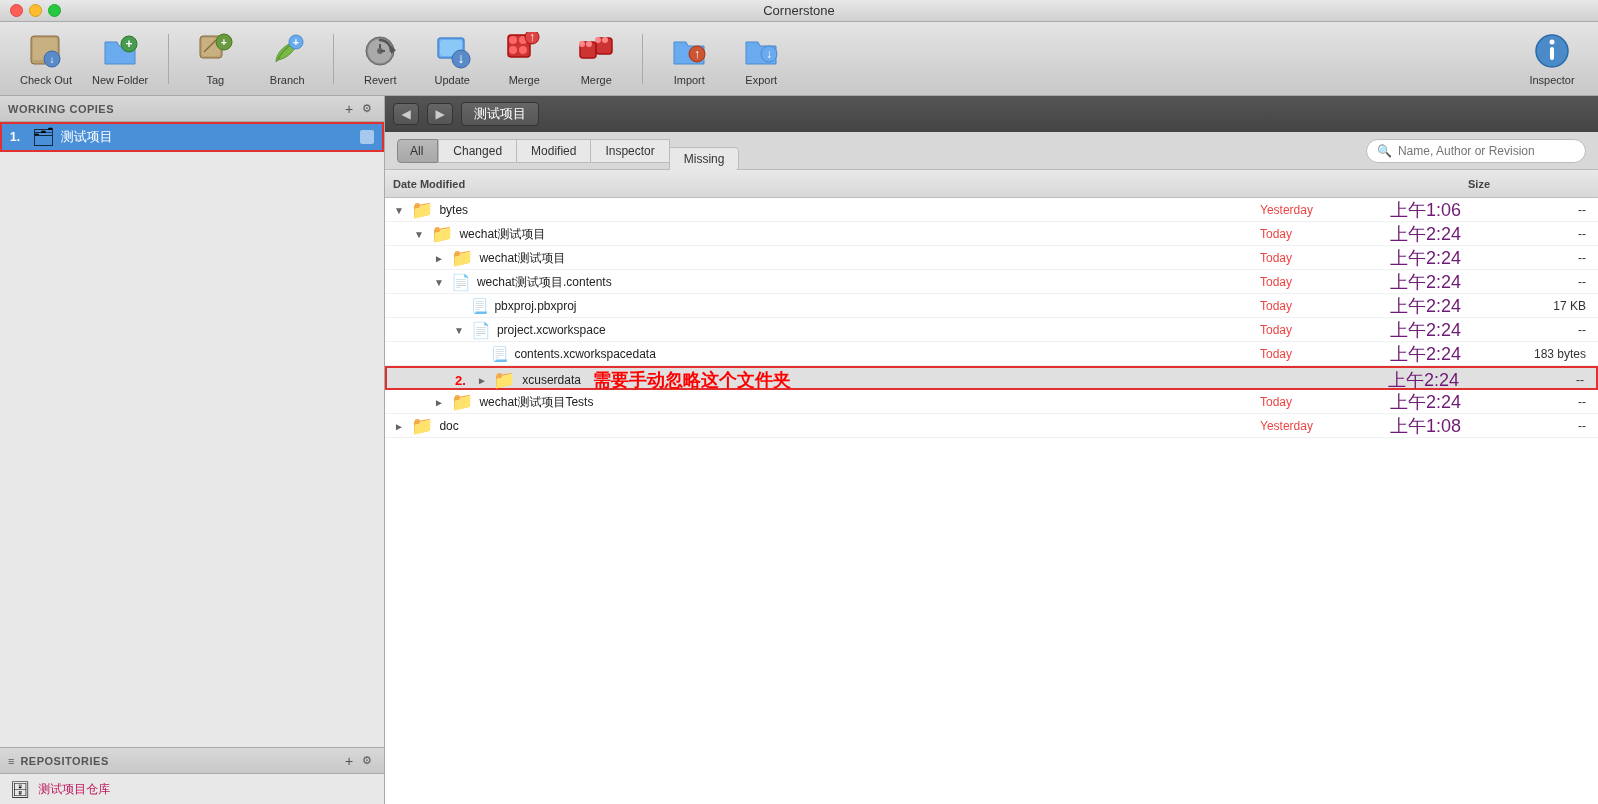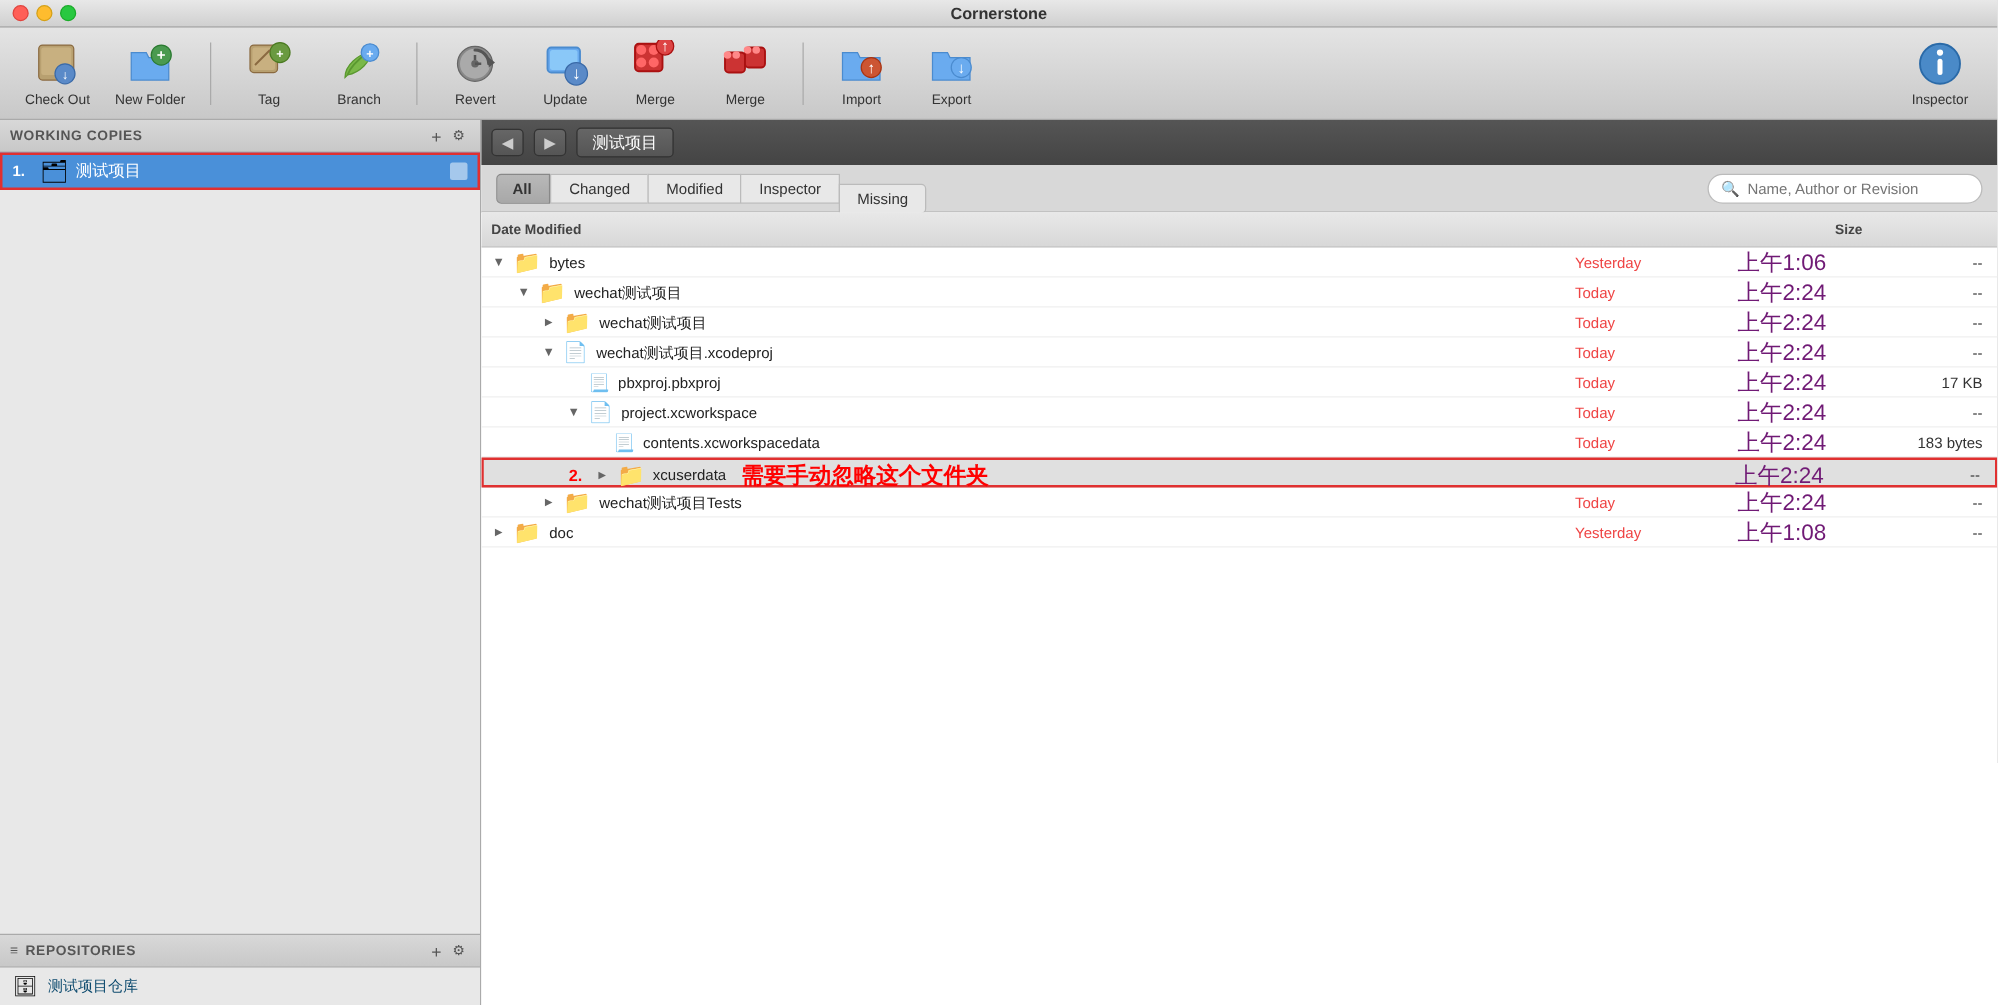--- a/index.html
+++ b/index.html
@@ -17,21 +17,21 @@
       background: linear-gradient(to bottom, #e8e8e8, #d0d0d0);
       height: 22px;
       display: flex;
       align-items: center;
       justify-content: center;
       border-bottom: 1px solid #aaa;
       position: relative;
     }
     .titlebar-title {
       font-size: 13px;
-      font-weight: 700;
+      font-weight: 400;
       color: #333;
     }
     .traffic-lights {
       position: absolute;
       left: 10px;
       display: flex;
       gap: 6px;
       align-items: center;
     }
     .traffic-light {
@@ -227,21 +227,21 @@
       height: 24px;
       display: flex;
       align-items: center;
     }
     .filter-btn:first-child { border-radius: 4px 0 0 4px; }
     .filter-btn:last-of-type { border-radius: 0 4px 4px 0; margin-top: 16px; }
     .filter-btn.active {
       background: linear-gradient(to bottom, #b8b8b8, #a8a8a8);
       border-color: #888;
       z-index: 1;
-      font-weight: 700;
+      font-weight: 400;
       padding-left: 12px;
     }
     .filter-search {
       margin-left: auto;
       display: flex;
       align-items: center;
       background: white;
       border: 1px solid #bbb;
       border-radius: 12px;
       padding: 2px 10px;
@@ -345,21 +345,21 @@
       border-top: 1px solid #aaa;
     }
     .repo-item {
       display: flex;
       align-items: center;
       padding: 4px 10px;
       height: 30px;
       gap: 8px;
       cursor: pointer;
     }
-    .repo-label { font-size: 12px; color: #0c4a6e; }
+    .repo-label { font-size: 12px; color: #be185d; }
 
     
     .file-table::-webkit-scrollbar { width: 8px; }
     .file-table::-webkit-scrollbar-track { background: #f0f0f0; }
     .file-table::-webkit-scrollbar-thumb { background: #bbb; border-radius: 4px; }
 
     
     .sidebar { position: relative; }
     .content { position: relative; }
   </style>
@@ -627,21 +627,21 @@
           </div>
           <div class="cell-date">Today</div>
           <div class="cell-time">上午2:24</div>
           <div class="cell-size">--</div>
         </div>
 
         <div class="table-row">
           <div class="cell-name indent-2">
             <span class="expand-arrow open"></span>
             <span style="font-size:16px;">📄</span>
-            <span>wechat测试项目.xcodeproj</span>
+            <span>wechat测试项目.contents</span>
           </div>
           <div class="cell-date">Today</div>
           <div class="cell-time">上午2:24</div>
           <div class="cell-size">--</div>
         </div>
 
         <div class="table-row">
           <div class="cell-name indent-3">
             <span class="expand-arrow empty"></span>
             <span style="font-size:14px;">📃</span>

